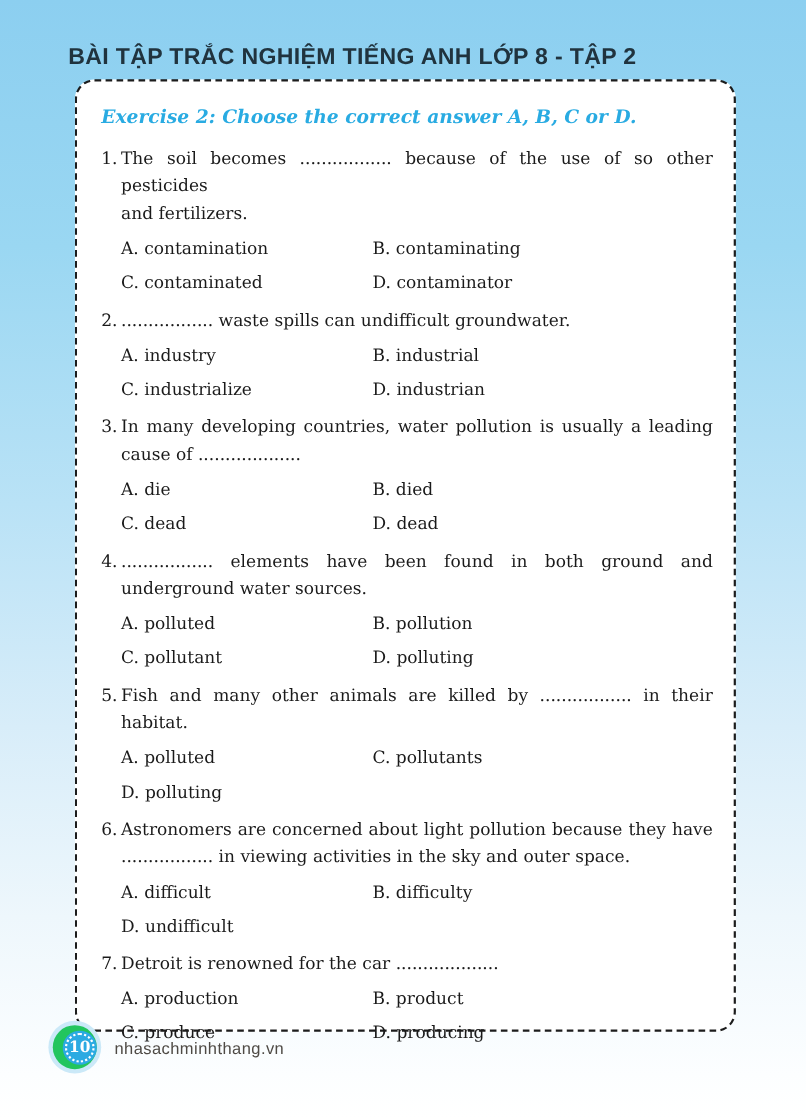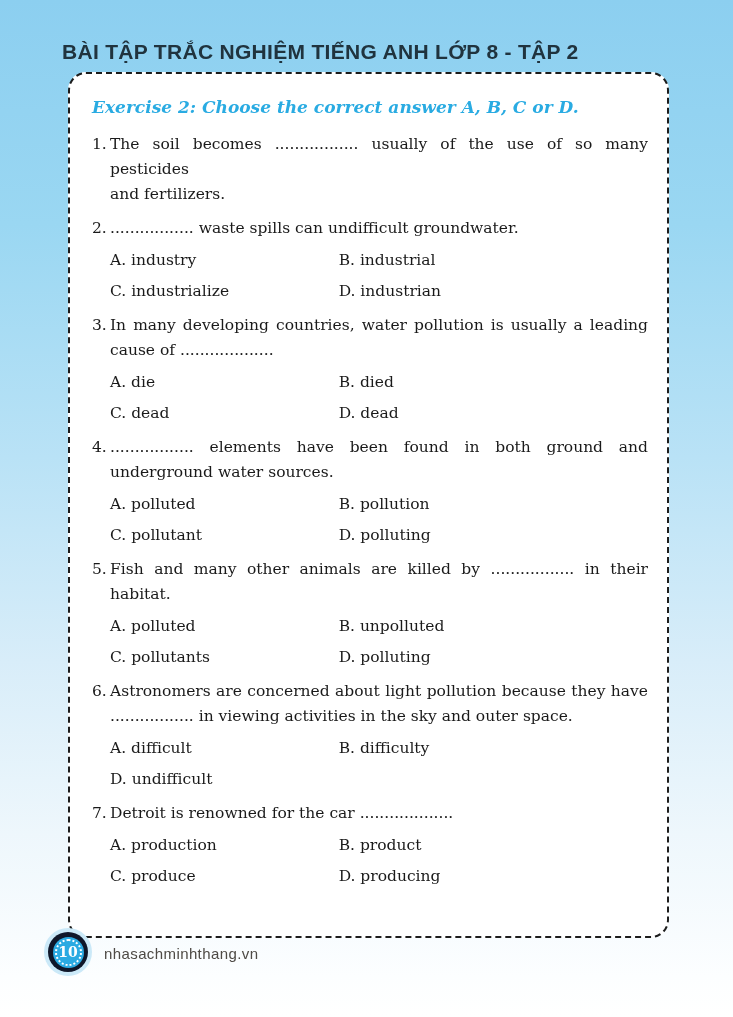--- a/index.html
+++ b/index.html
@@ -26,22 +26,22 @@
   .q-body{flex:1;min-width:0;}
   .q-line{font-size:15.5px;line-height:25px;}
   .q-line.just{text-align:justify;text-align-last:justify;}
   .options{display:grid;grid-template-columns:42.5% 1fr;row-gap:6px;margin-top:7px;}
   .option{font-size:15.5px;line-height:25px;}
   .page-badge{
     position:absolute;left:44px;top:928px;width:48px;height:48px;z-index:3;
   }
   .badge-outer{width:48px;height:48px;border-radius:50%;background:#cbe9f8;
     display:flex;align-items:center;justify-content:center;}
-  .badge-mid{width:40px;height:40px;border-radius:50%;background:#0f172a;
-    display:flex;align-items:center;justify-content:center;}
+  .badge-mid{width:40px;height:40px;border-radius:50%;background:#22c55e;
+    display:flex;align-items:center;justify-content:flex-end;}
   .badge-inner{width:31px;height:31px;border-radius:50%;background:#2baae2;
     display:flex;align-items:center;justify-content:center;position:relative;}
   .badge-ring{position:absolute;inset:2px;border:2px dotted #ffffff;border-radius:50%;}
   .badge-num{color:#ffffff;font-weight:bold;font-size:14px;font-family:"DejaVu Serif",serif;position:relative;}
   .site-text{
     position:absolute;left:104px;top:945px;z-index:3;
     font-family:"Liberation Sans", sans-serif;font-size:15px;color:#4e4a45;letter-spacing:.4px;
   }
 </style>
 </head>
@@ -49,22 +49,28 @@
 
 <div class="page-header">BÀI TẬP TRẮC NGHIỆM TIẾNG ANH LỚP 8 - TẬP 2</div>
 
 <div class="exercise-box">
   <div class="exercise-title">Exercise 2: Choose the correct answer A, B, C or D.</div>
   <div id="questions">
       <div class="question">
         <span class="q-num">1.</span>
         <div class="q-body">
           <div>
-            <div class="q-line just">The soil becomes ................. usually of the use of so many pesticides</div>
+            <div class="q-line just">The soil becomes ................. because of the use of so other pesticides</div>
             <div class="q-line">and fertilizers.</div>
+          </div>
+          <div class="options">
+            <div class="option">A. contamination</div>
+            <div class="option">B. contaminating</div>
+            <div class="option">C. contaminated</div>
+            <div class="option">D. contaminator</div>
           </div>
         </div>
       </div>
       <div class="question">
         <span class="q-num">2.</span>
         <div class="q-body">
           <div>
             <div class="q-line">................. waste spills can undifficult groundwater.</div>
           </div>
           <div class="options">
@@ -107,21 +113,20 @@
       </div>
       <div class="question">
         <span class="q-num">5.</span>
         <div class="q-body">
           <div>
             <div class="q-line just">Fish and many other animals are killed by ................. in their</div>
             <div class="q-line">habitat.</div>
           </div>
           <div class="options">
             <div class="option">A. polluted</div>
-            <div class="option">B. unpolluted</div>
             <div class="option">C. pollutants</div>
             <div class="option">D. polluting</div>
           </div>
         </div>
       </div>
       <div class="question">
         <span class="q-num">6.</span>
         <div class="q-body">
           <div>
             <div class="q-line just">Astronomers are concerned about light pollution because they have</div>

